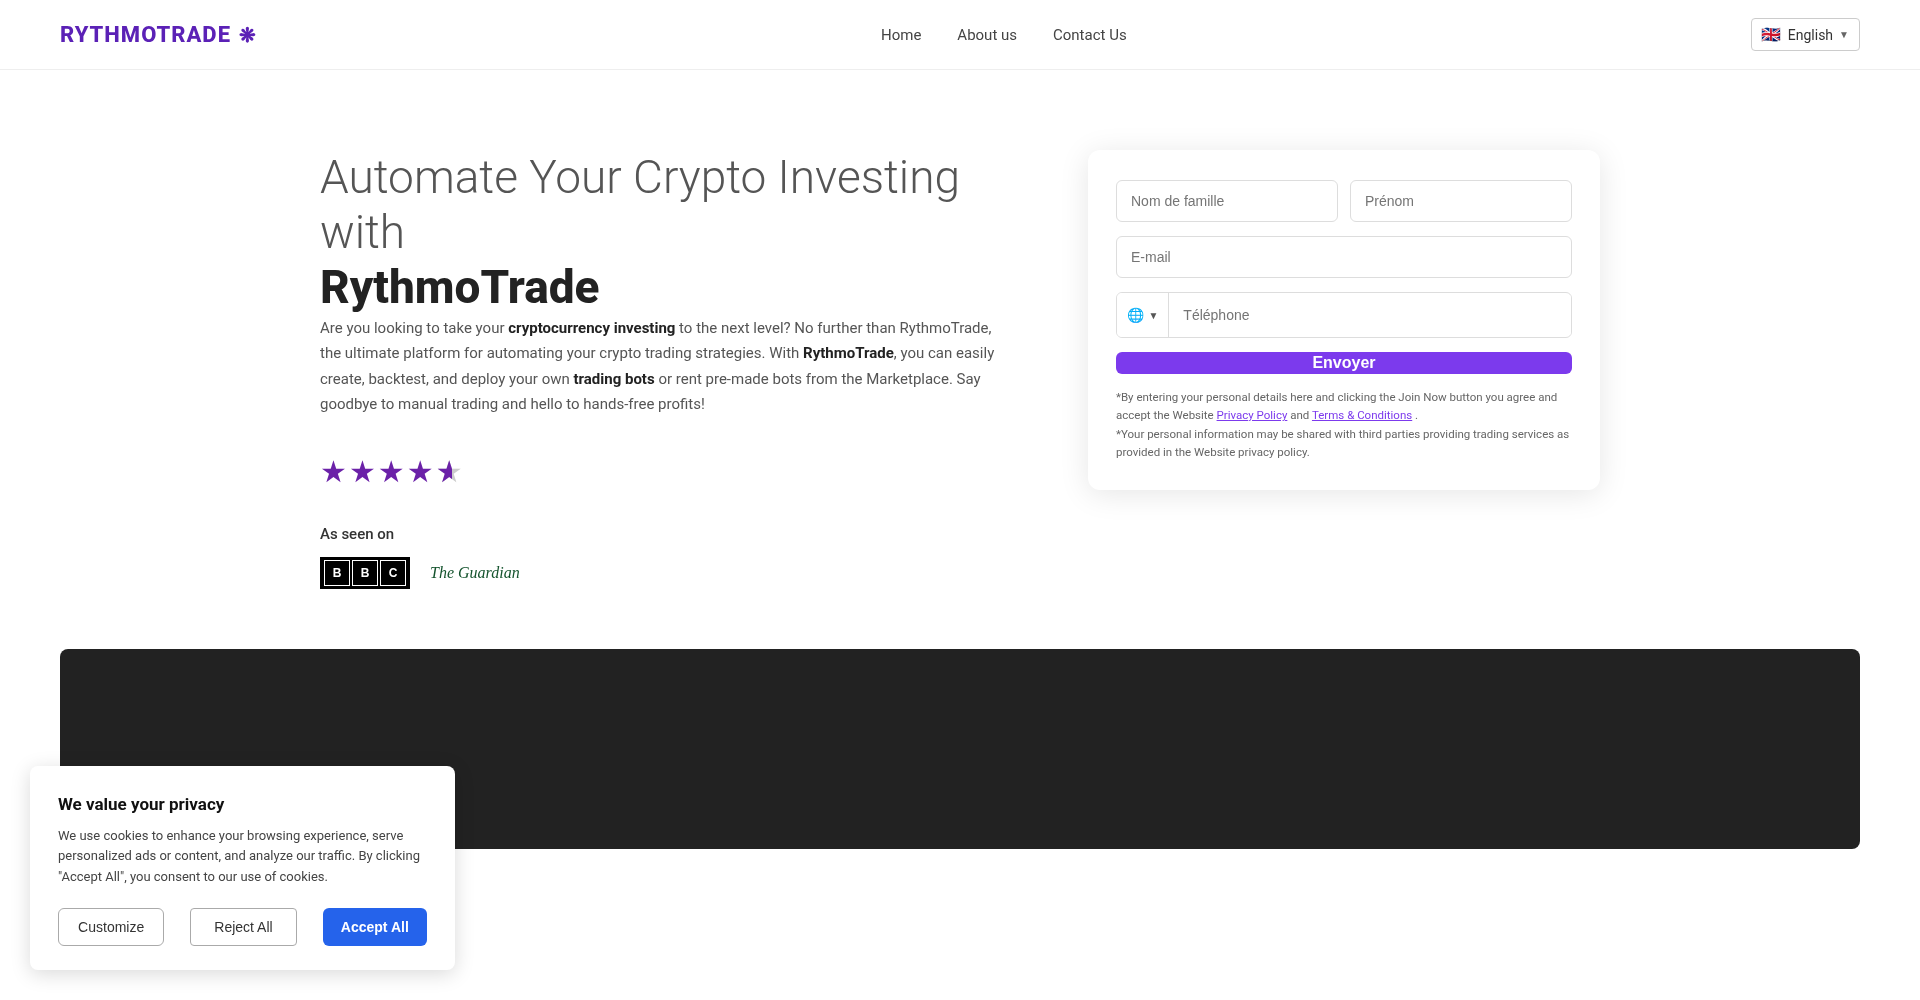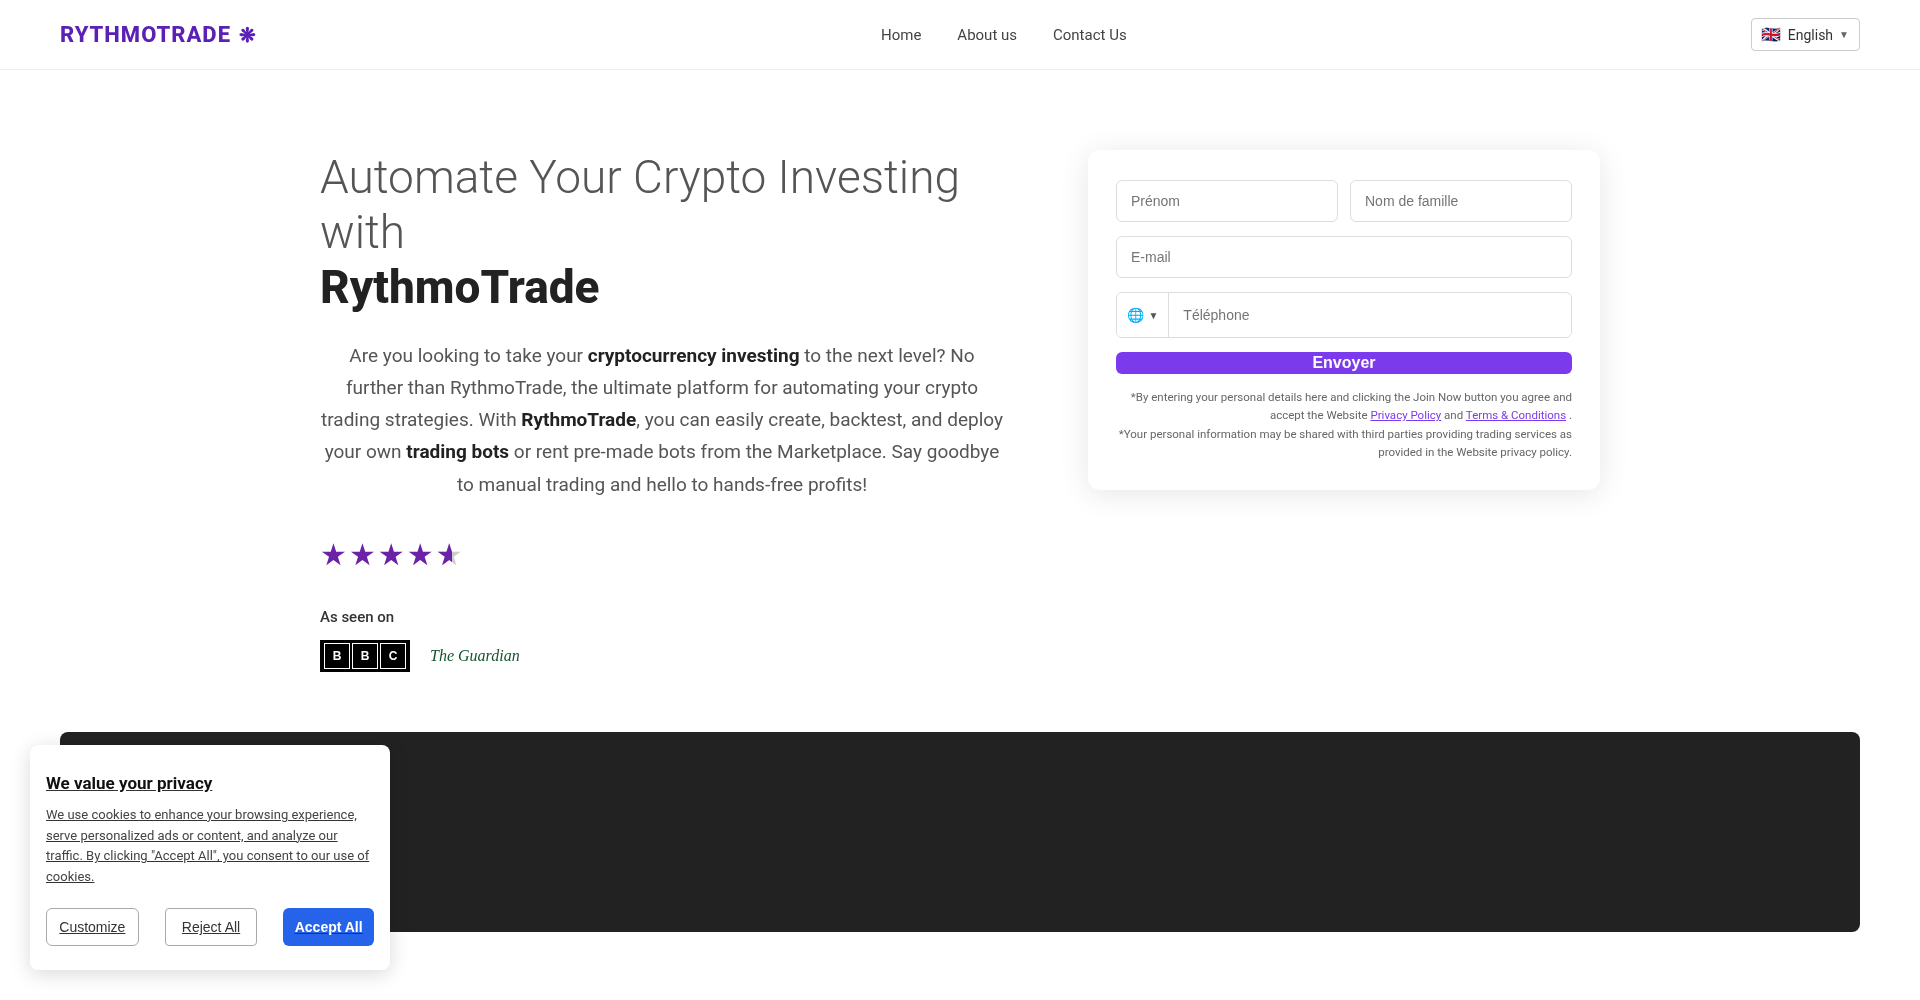--- a/index.html
+++ b/index.html
@@ -58,25 +58,23 @@
       line-height: 1.2;
       color: #555;
       font-weight: 300;
       margin-bottom: 0;
     }
     .hero-text h1 strong {
       font-weight: 800;
       color: #222;
     }
     .hero-text p {
-      margin-top: 24px;
-      font-size: 19px;
+      font-size: 15px;
       line-height: 1.7;
       color: #555;
-      text-align: center;
     }
     .hero-text p strong { color: #222; }
     .trustpilot {
       margin-top: 36px;
     }
     .trustpilot-label {
       font-size: 15px;
       color: #333;
       margin-bottom: 6px;
     }
@@ -155,45 +153,44 @@
       border-radius: 6px;
       padding: 2px;
       font-size: 16px;
       font-weight: 600;
       cursor: pointer;
       margin-bottom: 14px;
     }
     .form-disclaimer {
       font-size: 11.5px;
       color: #666;
-      text-align: right;
+      text-align: left;
       line-height: 1.6;
     }
     .form-disclaimer a { color: #7c3aed; }
 
     
     .video-section {
       background: #222;
       height: 200px;
       margin: 0 60px;
       border-radius: 8px;
     }
 
     
     .cookie-banner {
       position: fixed;
       bottom: 30px;
       left: 30px;
       background: #fff;
       border-radius: 8px;
       box-shadow: 0 4px 20px rgba(0,0,0,0.15);
-      padding: 28px 16px 24px;
-      width: 360px;
+      padding: 28px 28px 24px;
+      width: 425px;
       z-index: 1000;
-      text-decoration: underline;
     }
     .cookie-title {
       font-size: 17px;
       font-weight: 700;
       margin-bottom: 12px;
       color: #111;
     }
     .cookie-text {
       font-size: 13px;
       color: #444;
@@ -307,22 +304,22 @@
           <div class="bbc-block">C</div>
         </div>
 
         <div class="guardian-logo">The Guardian</div>
       </div>
     </div>
   </div>
 
   <div class="form-card">
     <div class="form-row">
+      <input class="form-input" type="text" placeholder="Nom de famille" style="">
       <input class="form-input" type="text" placeholder="Prénom" style="">
-      <input class="form-input" type="text" placeholder="Nom de famille" style="">
     </div>
     <div>
       <input class="form-input" type="email" style="margin-bottom: 14px;" placeholder="E-mail">
     </div>
     <div class="phone-row">
       <div class="phone-flag">
         <span>🌐</span>
         <span style="font-size:10px;">▼</span>
       </div>
       <input class="phone-input" type="tel" placeholder="Téléphone" style="">

